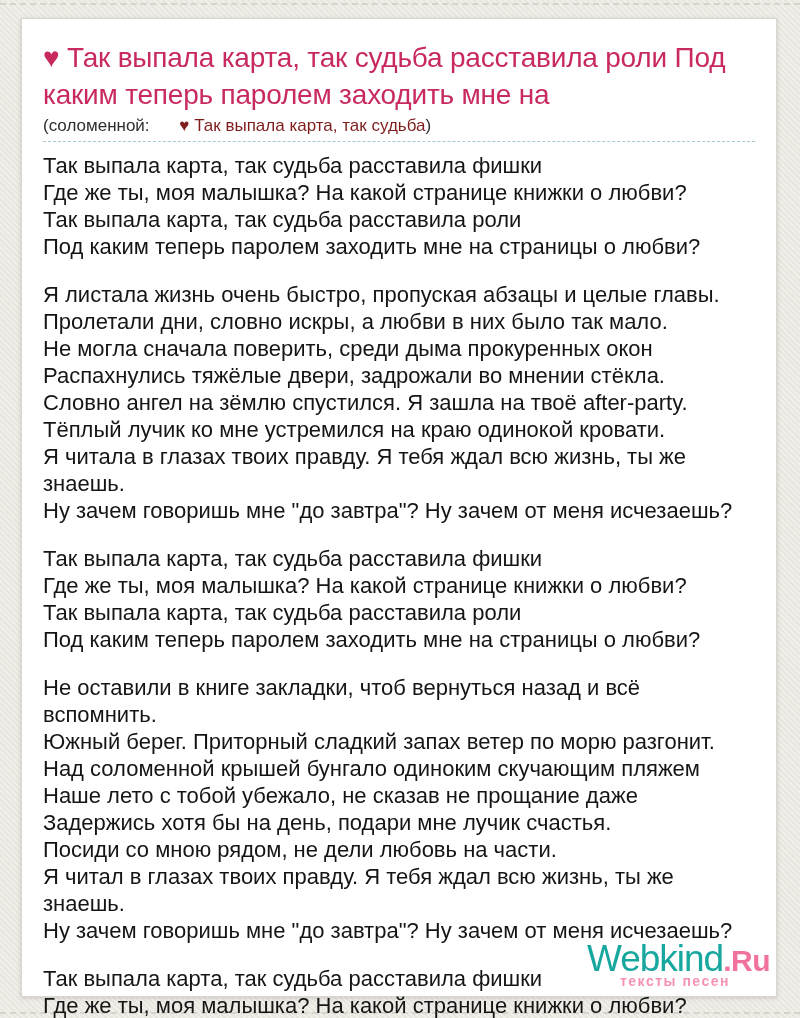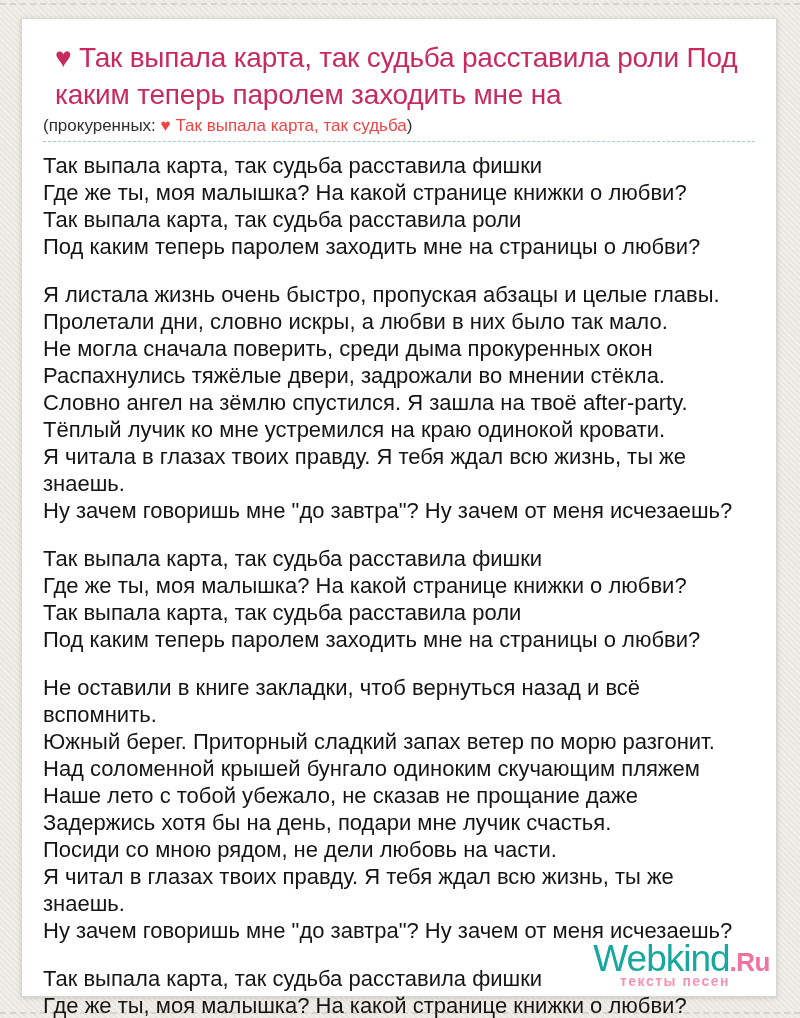--- a/index.html
+++ b/index.html
@@ -28,39 +28,40 @@
     position: absolute; left: 21px; top: 18px;
     width: 756px; height: 979px;
     box-sizing: border-box;
     background: #ffffff;
     border: 1px solid #dad7d0;
     box-shadow: 0 1px 4px rgba(110,105,95,0.28);
     padding: 20px 21px 0 21px;
   }
 
   .title {
-    margin: 0 0 0 12px;
+    margin: 0 0 0 0;
     font-size: 28px;
     line-height: 37px;
     font-weight: 400;
     color: #c82a5e;
     letter-spacing: -0.2px;
   }
   .artist-line {
     margin: 2px 0 0 0;
     font-size: 17px;
     line-height: 21px;
     color: #2e2e2e;
     border-bottom: 1px dashed #a6c8d9;
     padding-bottom: 5px;
   }
   .artist-link {
-    color: #ef4444;
+    color: #7f1d1d;
     text-decoration: none;
     cursor: pointer;
+    margin-left: 25px;
   }
 
   .lyrics {
     margin-top: 10px;
     font-size: 22px;
     line-height: 27px;
     color: #151515;
   }
   .lyrics p { margin: 0 0 21px 0; }
 
@@ -72,40 +73,40 @@
     cursor: pointer;
     text-decoration: none;
     display: block;
   }
   .logo-row { white-space: nowrap; }
   .logo-main {
     font-size: 37px; font-weight: 400;
     color: #17a79f; letter-spacing: -1px;
   }
   .logo-tld {
-    font-size: 26px; font-weight: 700;
+    font-size: 30px; font-weight: 700;
     color: #f2729f; letter-spacing: -0.5px;
   }
   .logo-tagline {
     font-size: 14px; font-weight: 700;
     color: #f693b4; letter-spacing: 1.5px;
     margin: -3px 40px 7px 0;
   }
 </style>
 </head>
 <body>
 
 <div class="edge-dash top"></div>
 <div class="edge-dash bottom"></div>
 
 <div class="page">
 
   <h1 class="title"><span>♥</span> <span>Так выпала карта, так судьба расставила роли Под каким теперь паролем заходить мне на</span></h1>
 
-  <p class="artist-line"><span>(прокуренных: </span><a class="artist-link">♥ Так выпала карта, так судьба</a><span>)</span></p>
+  <p class="artist-line"><span>(соломенной: </span><a class="artist-link">♥ Так выпала карта, так судьба</a><span>)</span></p>
 
   <div class="lyrics">
       <p><span>Так выпала карта, так судьба расставила фишки</span><br><span>Где же ты, моя малышка? На какой странице книжки о любви?</span><br><span>Так выпала карта, так судьба расставила роли</span><br><span>Под каким теперь паролем заходить мне на страницы о любви?</span></p>
       <p><span>Я листала жизнь очень быстро, пропуская абзацы и целые главы.</span><br><span>Пролетали дни, словно искры, а любви в них было так мало.</span><br><span>Не могла сначала поверить, среди дыма прокуренных окон</span><br><span>Распахнулись тяжёлые двери, задрожали во мнении стёкла.</span><br><span>Словно ангел на зёмлю спустился. Я зашла на твоё after-party.</span><br><span>Тёплый лучик ко мне устремился на краю одинокой кровати.</span><br><span>Я читала в глазах твоих правду. Я тебя ждал всю жизнь, ты же знаешь.</span><br><span>Ну зачем говоришь мне "до завтра"? Ну зачем от меня исчезаешь?</span></p>
       <p><span>Так выпала карта, так судьба расставила фишки</span><br><span>Где же ты, моя малышка? На какой странице книжки о любви?</span><br><span>Так выпала карта, так судьба расставила роли</span><br><span>Под каким теперь паролем заходить мне на страницы о любви?</span></p>
       <p><span>Не оставили в книге закладки, чтоб вернуться назад и всё вспомнить.</span><br><span>Южный берег. Приторный сладкий запах ветер по морю разгонит.</span><br><span>Над соломенной крышей бунгало одиноким скучающим пляжем</span><br><span>Наше лето с тобой убежало, не сказав не прощание даже</span><br><span>Задержись хотя бы на день, подари мне лучик счастья.</span><br><span>Посиди со мною рядом, не дели любовь на части.</span><br><span>Я читал в глазах твоих правду. Я тебя ждал всю жизнь, ты же знаешь.</span><br><span>Ну зачем говоришь мне "до завтра"? Ну зачем от меня исчезаешь?</span></p>
       <p><span>Так выпала карта, так судьба расставила фишки</span><br><span>Где же ты, моя малышка? На какой странице книжки о любви?</span><br><span>Так выпала карта, так судьба расставила роли</span><br><span>Под каким теперь паролем заходить мне на страницы о любви?</span></p>
     </div>
 
   <a class="logo">

